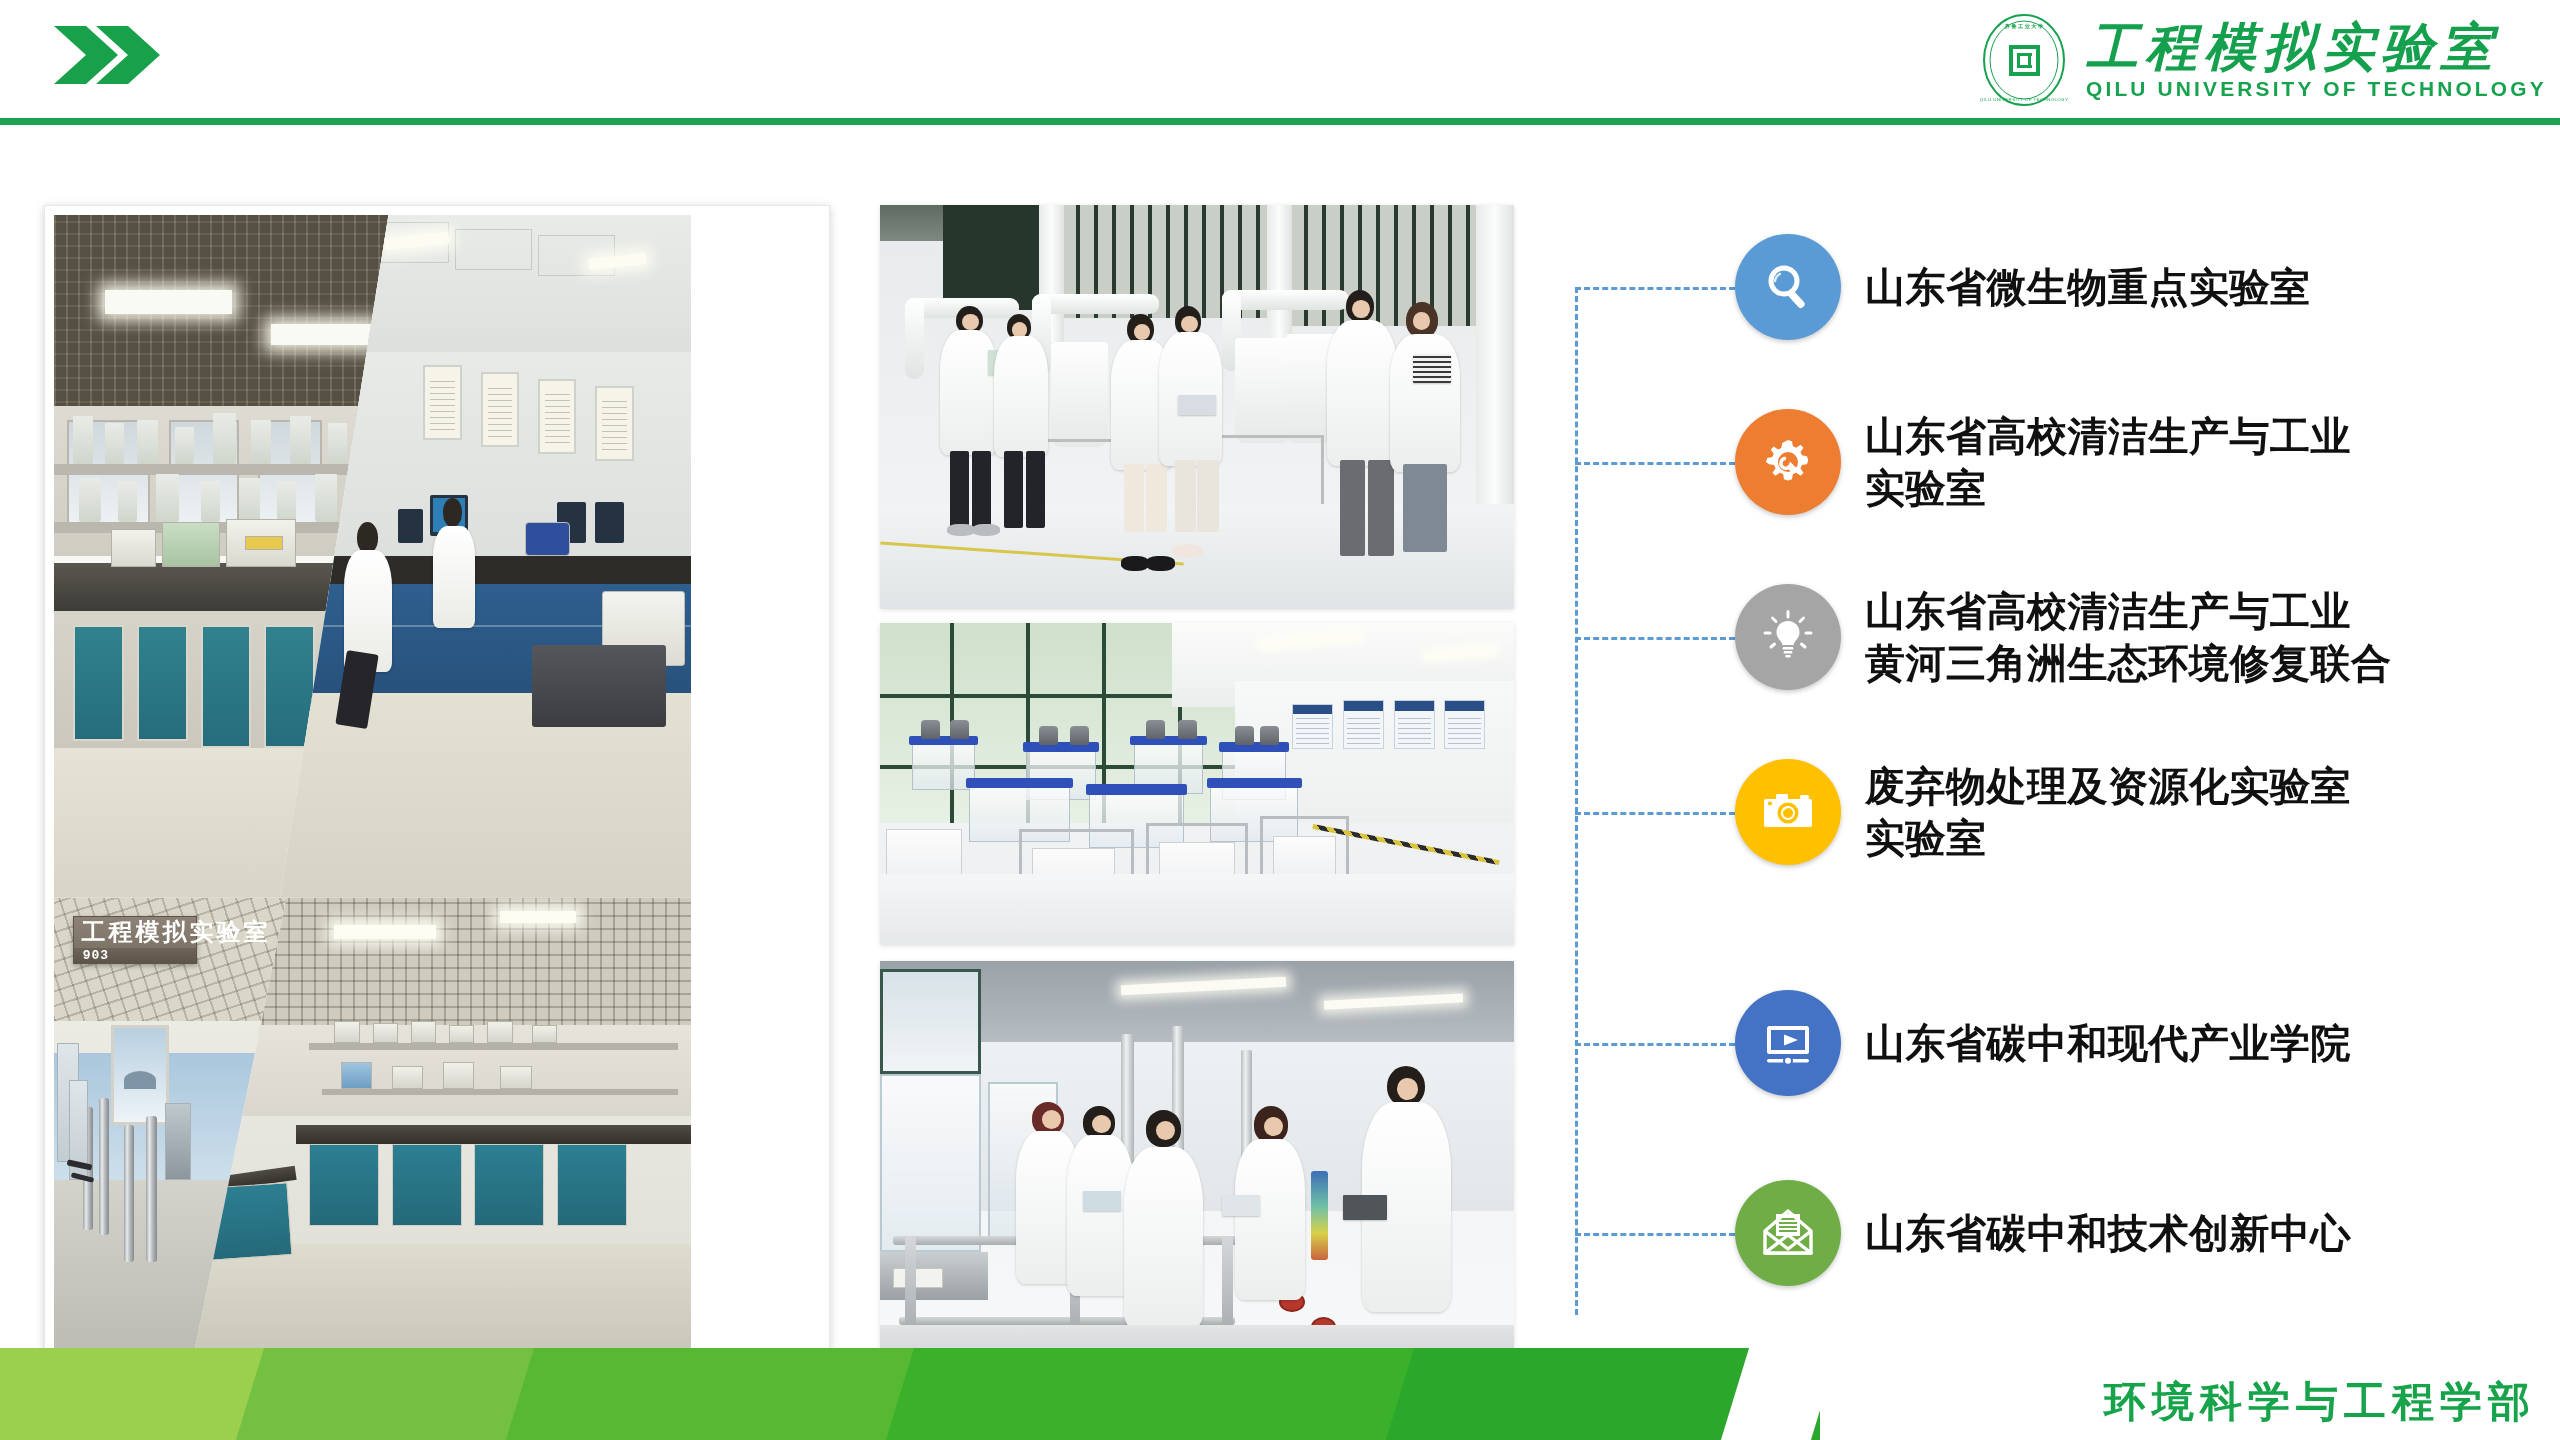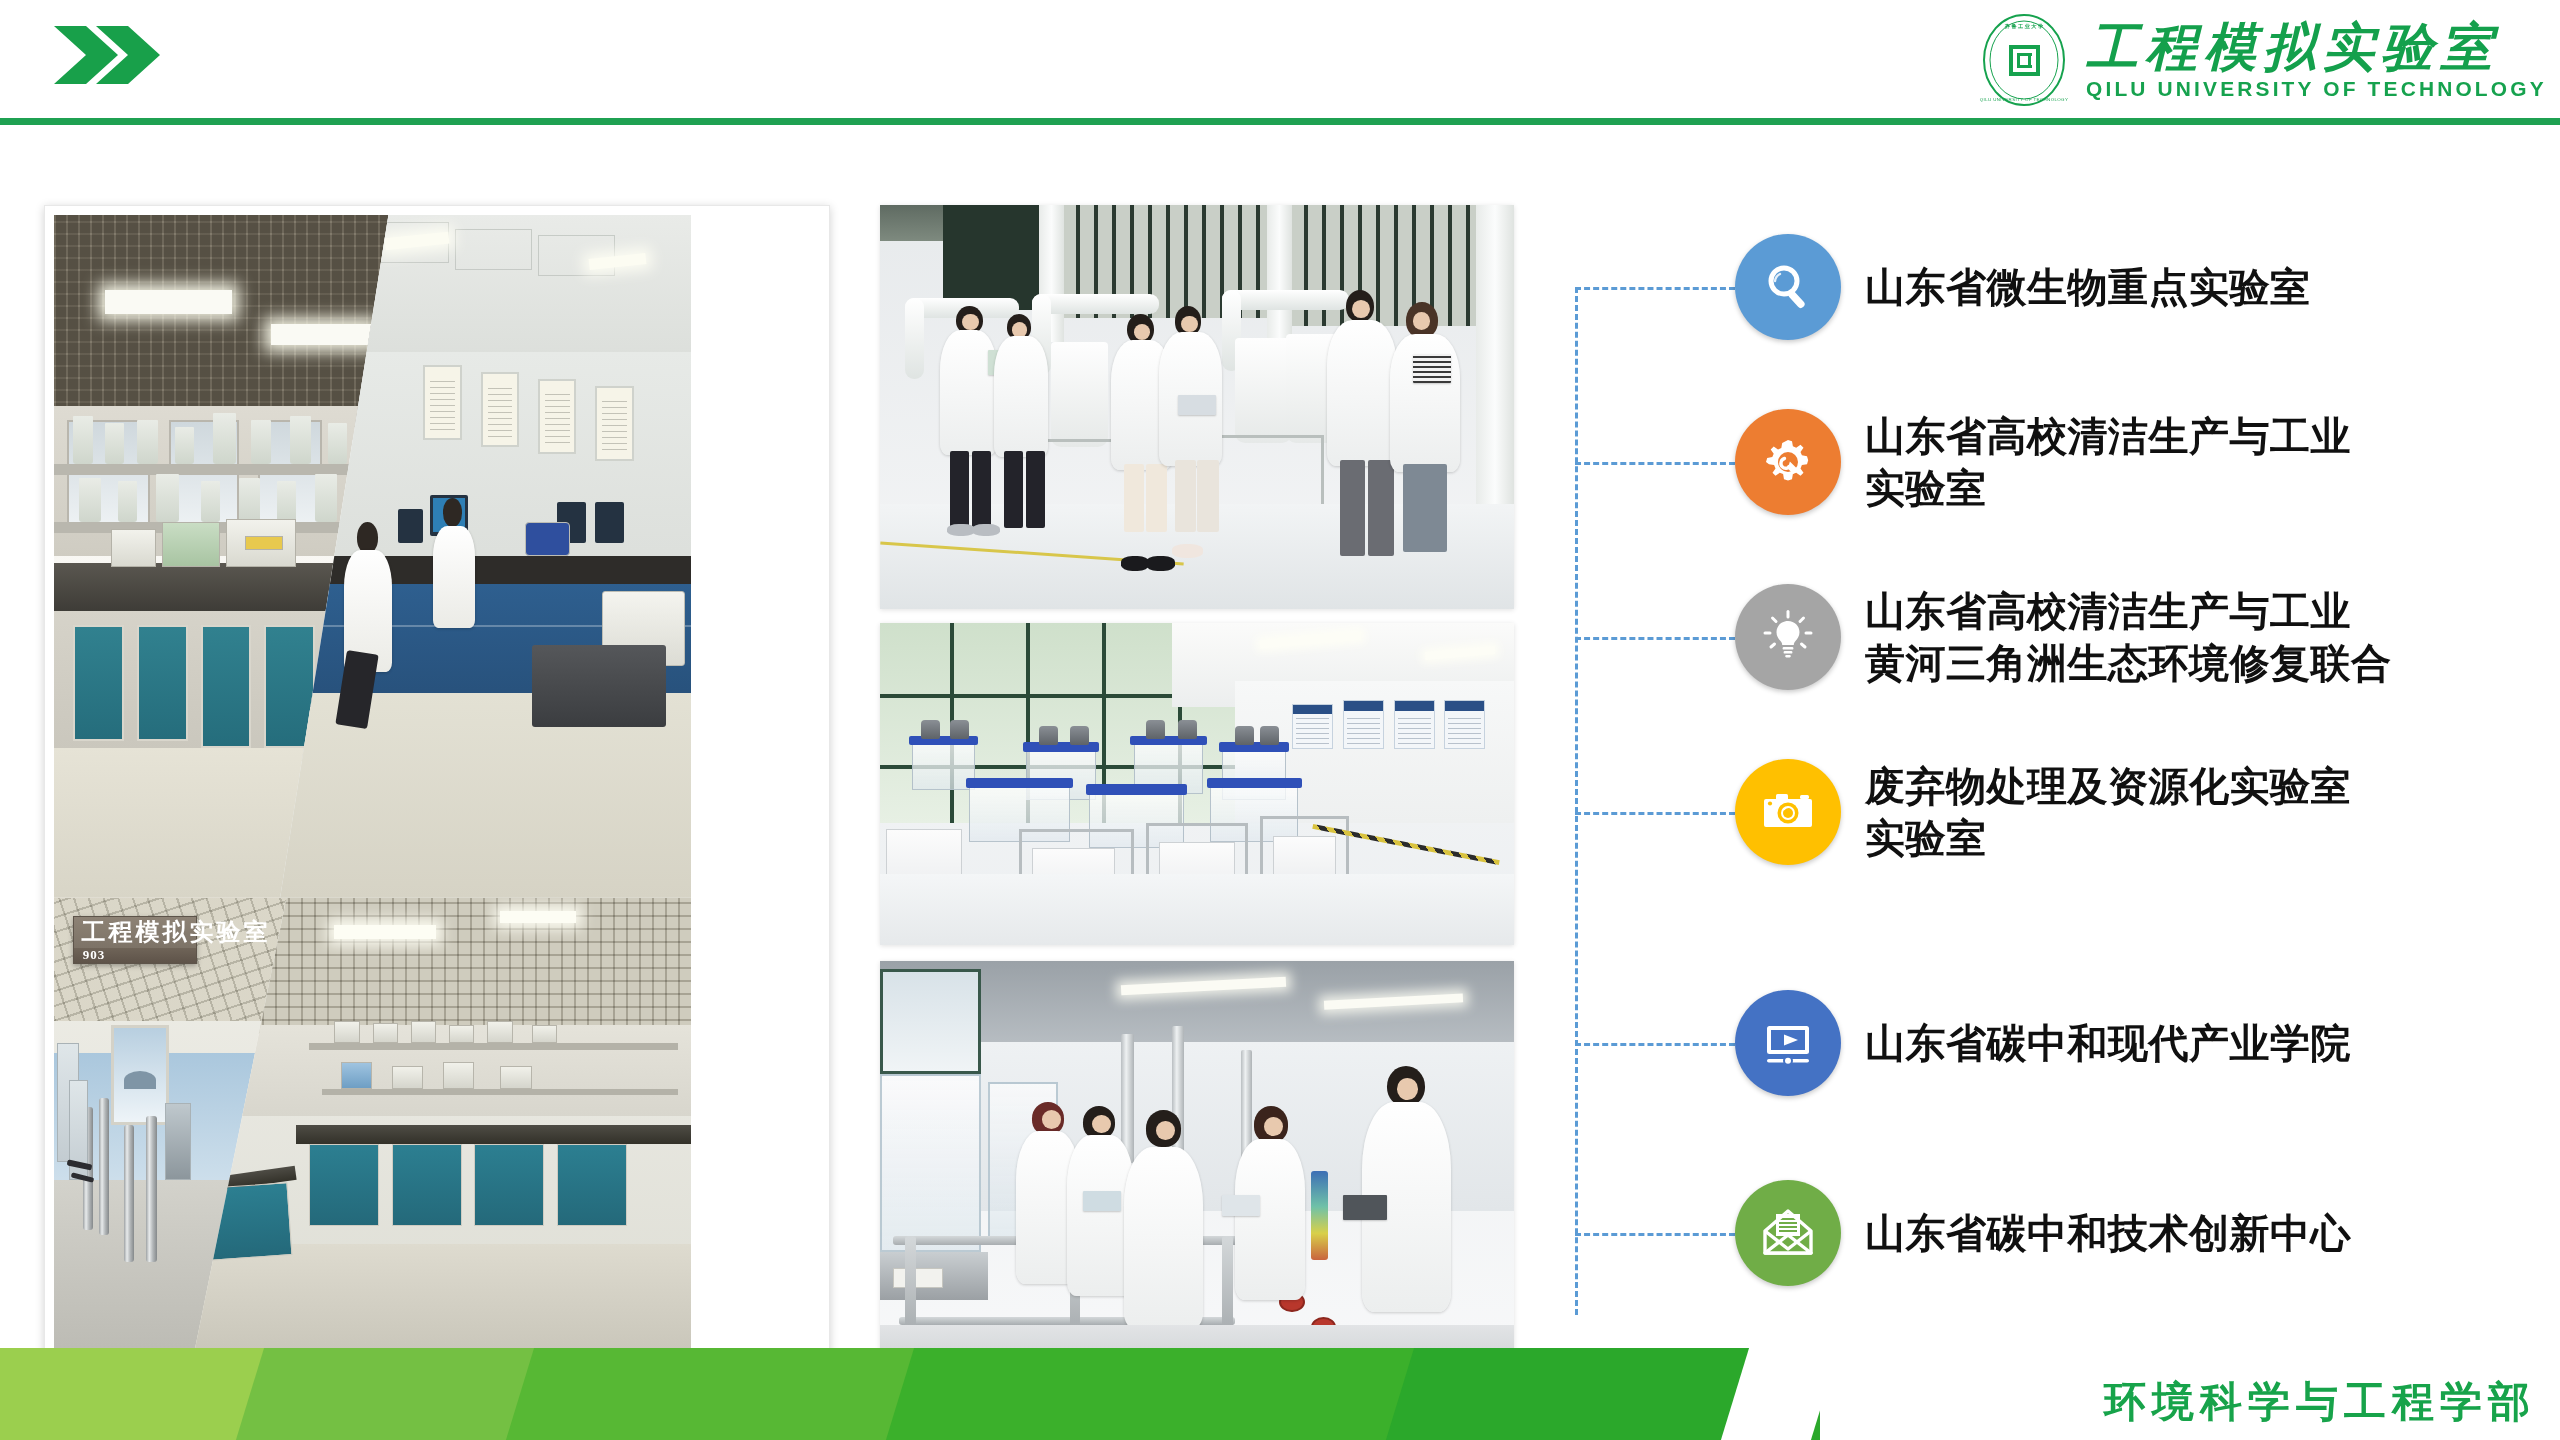--- a/index.html
+++ b/index.html
@@ -108,21 +108,21 @@
     background-blend-mode:multiply; }
   .pC-sign { position:absolute; background:linear-gradient(#8d8275,#756b60); border:1px solid #5d544a;
     box-shadow:0 2px 5px rgba(0,0,0,.3); }
   .pC-sign-t { position:absolute; left:6%; right:4%; top:8%; height:50%;
     color:#fff; font-size:24px; font-weight:bold; letter-spacing:3px;
     font-family:"Liberation Serif","DejaVu Serif",serif; line-height:100%;
     display:flex; align-items:center; white-space:nowrap; }
   .pC-sign-b { position:absolute; left:0; bottom:0; width:100%; height:32%;
     background:linear-gradient(#6f6458,#5e5349); display:flex; align-items:center; }
   .pC-sign-num { color:#fff; font-size:13px; font-weight:bold; margin-left:7%; letter-spacing:1px;
-    font-family:Liberation Serif, serif; }
+    font-family:Liberation Mono, monospace; }
   .pC-win { position:absolute; background:linear-gradient(#b8cfe0,#eef4f8); border:3px solid #d4d2c8; }
   .pC-sky { position:absolute; left:0; top:34%; width:100%; height:30%; background:linear-gradient(#aac7dd,#cfe0ec); }
   .pC-hill { position:absolute; background:#7f95a6; border-radius:50% 50% 0 0; }
   .pC-floor { position:absolute; left:0; top:62%; width:100%; height:38%; background:linear-gradient(#d3d2cb,#bcbbb4); }
   .pC-vessel { position:absolute; background:linear-gradient(90deg,#9ea2a4,#e8ebec 30%,#b3b7b9 62%,#85898b); border-radius:3px; }
   .pC-cab { position:absolute; background:linear-gradient(#dfe6e9,#c3ccd1); border:1px solid #a9b2b6; }
   .pC-tube { position:absolute; background:#2c2c30; border-radius:2px; }
 
   
   .pD { clip-path:polygon(36.5% 0, 100% 0, 100% 100%, 22% 100%); left:0; top:60%; width:100%; height:40%; }

